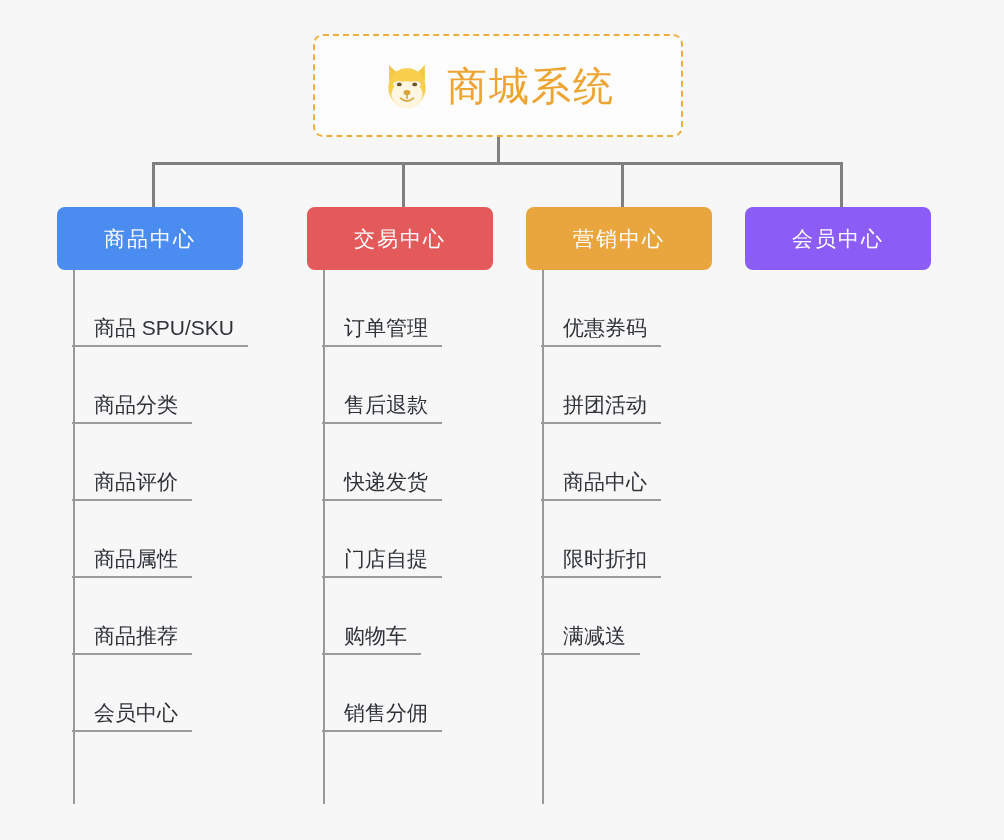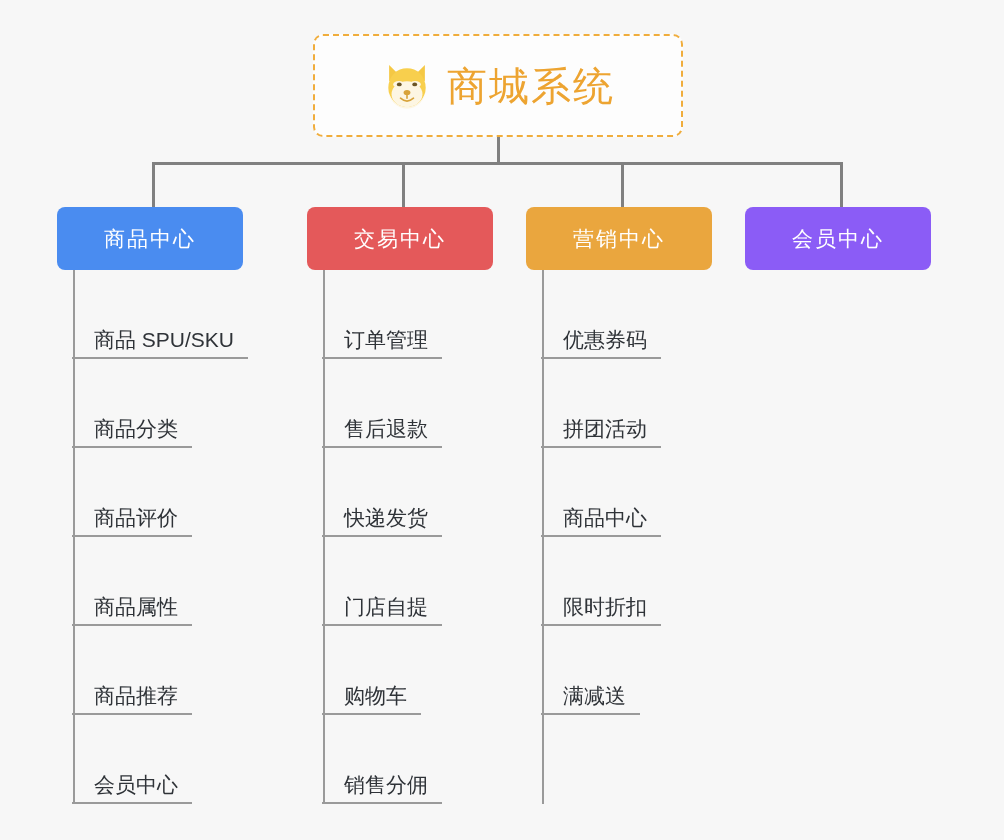--- a/index.html
+++ b/index.html
@@ -84,21 +84,21 @@
   }
   .rail {
     position: absolute;
     left: 0;
     top: 0;
     width: 2px;
     background: #9a9a9a;
   }
   .leaf {
     position: relative;
-    height: 89px;
+    height: 77px;
     box-sizing: border-box;
     display: flex;
     flex-direction: column;
     justify-content: flex-end;
   }
   .leaf-label {
     font-size: 21px;
     color: #2f3338;
     white-space: nowrap;
     padding: 0 14px 5px 22px;

